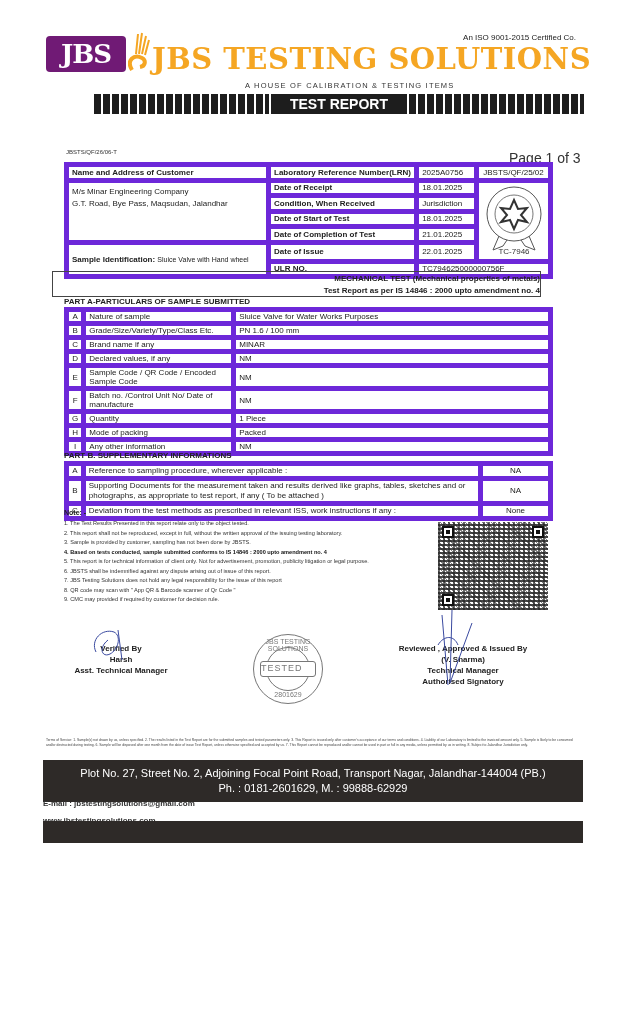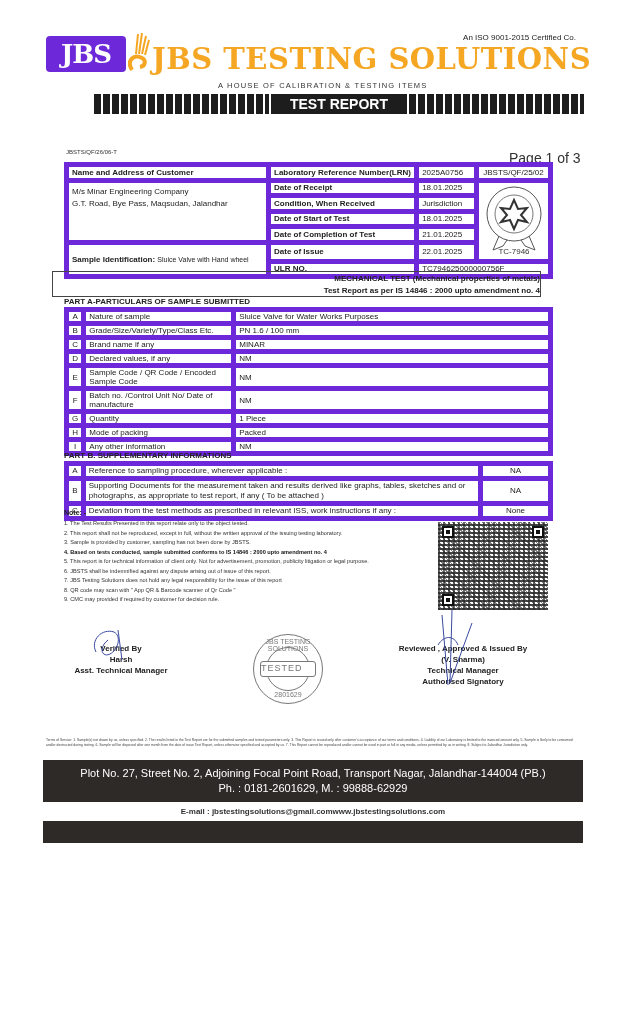--- a/index.html
+++ b/index.html
@@ -1,27 +1,27 @@
 <!DOCTYPE html>
 <html><head>
 <meta charset="utf-8">
 <style>
   * { box-sizing: border-box; margin: 0; padding: 0; }
   html, body { width: 622px; height: 1024px; background: #ffffff; overflow: hidden; }
   body { font-family: "Liberation Sans", sans-serif; color: #222; position: relative; }
 
   
   .header { position: absolute; left: 46px; top: 30px; width: 538px; height: 92px; }
-  .logo-box { position: absolute; left: 0; top: 6px; width: 80px; height: 36px; background: #6d28d9; border-radius: 4px;
+  .logo-box { position: absolute; left: 0; top: 6px; width: 80px; height: 36px; background: #701a75; border-radius: 4px;
     color: #fff; font-family: "DejaVu Serif", serif; font-weight: bold; font-size: 26px; line-height: 36px; text-align: center; letter-spacing: -1px; }
   .logo-flame { position: absolute; left: 82px; top: 2px; width: 22px; height: 40px; }
   .brand { position: absolute; left: 106px; top: 12px; font-family: "DejaVu Serif", serif; font-weight: bold; font-size: 29px;
     color: #f5a623; letter-spacing: 0.5px; white-space: nowrap; }
   .iso { position: absolute; right: 8px; top: 3px; font-size: 8px; color: #222; }
-  .tagline { position: absolute; left: 172px; top: 51px; font-size: 7.5px; letter-spacing: 1.2px; color: #333; }
+  .tagline { position: absolute; left: 199px; top: 51px; font-size: 7.5px; letter-spacing: 1.2px; color: #333; }
   .report-bar { position: absolute; left: 0; top: 64px; width: 538px; height: 20px; display: flex; align-items: stretch; padding-left: 48px; }
   .stripes { flex: 1; background: repeating-linear-gradient(90deg, #1d1d1d 0 7px, #fff 7px 9px); }
   .report-title { width: 136px; background: #1d1d1d; color: #fff; font-weight: bold; font-size: 14px; text-align: center; line-height: 20px; margin: 0 2px; }
 
   
   .form-code { position: absolute; left: 66px; top: 149px; font-size: 6px; color: #333; }
   .page-num { position: absolute; left: 509px; top: 150px; font-size: 14px; color: #333; }
 
   table { border-collapse: collapse; }
   td { border: 5px solid #6d28d9; font-size: 8px; padding: 0 3px; vertical-align: middle; }
@@ -70,21 +70,21 @@
   .seal-top { position: absolute; left: 0; top: 3px; width: 68px; text-align: center; font-size: 7px; }
   .seal-bot { position: absolute; left: 0; top: 56px; width: 68px; text-align: center; font-size: 7px; }
 
   .sig-scribble { position: absolute; pointer-events: none; }
 
   .terms { position: absolute; left: 46px; top: 738px; width: 536px; font-size: 3.4px; line-height: 4.6px; color: #444; }
 
   .footer-bar { position: absolute; left: 43px; top: 760px; width: 540px; height: 42px; background: #2e2a28;
     color: #fff; text-align: center; font-size: 11px; line-height: 15px; padding-top: 6px; }
   .footer-contact { position: absolute; left: 43px; top: 803px; width: 540px; height: 17px; background: #fff; display: flex; justify-content: center; 
-    font-size: 8px; font-weight: bold; color: #333; line-height: 17px; }
+    font-size: 8px; font-weight: bold; color: #333; line-height: 17px; flex-direction: column; }
   .footer-bottom { position: absolute; left: 43px; top: 821px; width: 540px; height: 22px; background: #2e2a28; }
 </style>
 </head>
 <body>
 
 <div class="header">
   <div class="logo-box">JBS</div>
   <svg class="logo-flame" viewBox="0 0 22 40">
     <path d="M4 38 C-2 28 6 22 14 26 C18 28 18 34 12 35" fill="none" stroke="#f5a623" stroke-width="4"></path>
     <path d="M8 22 L10 2 M11 22 L14 1 M14 22 L18 4 M17 23 L21 8" stroke="#f5a623" stroke-width="2"></path>

